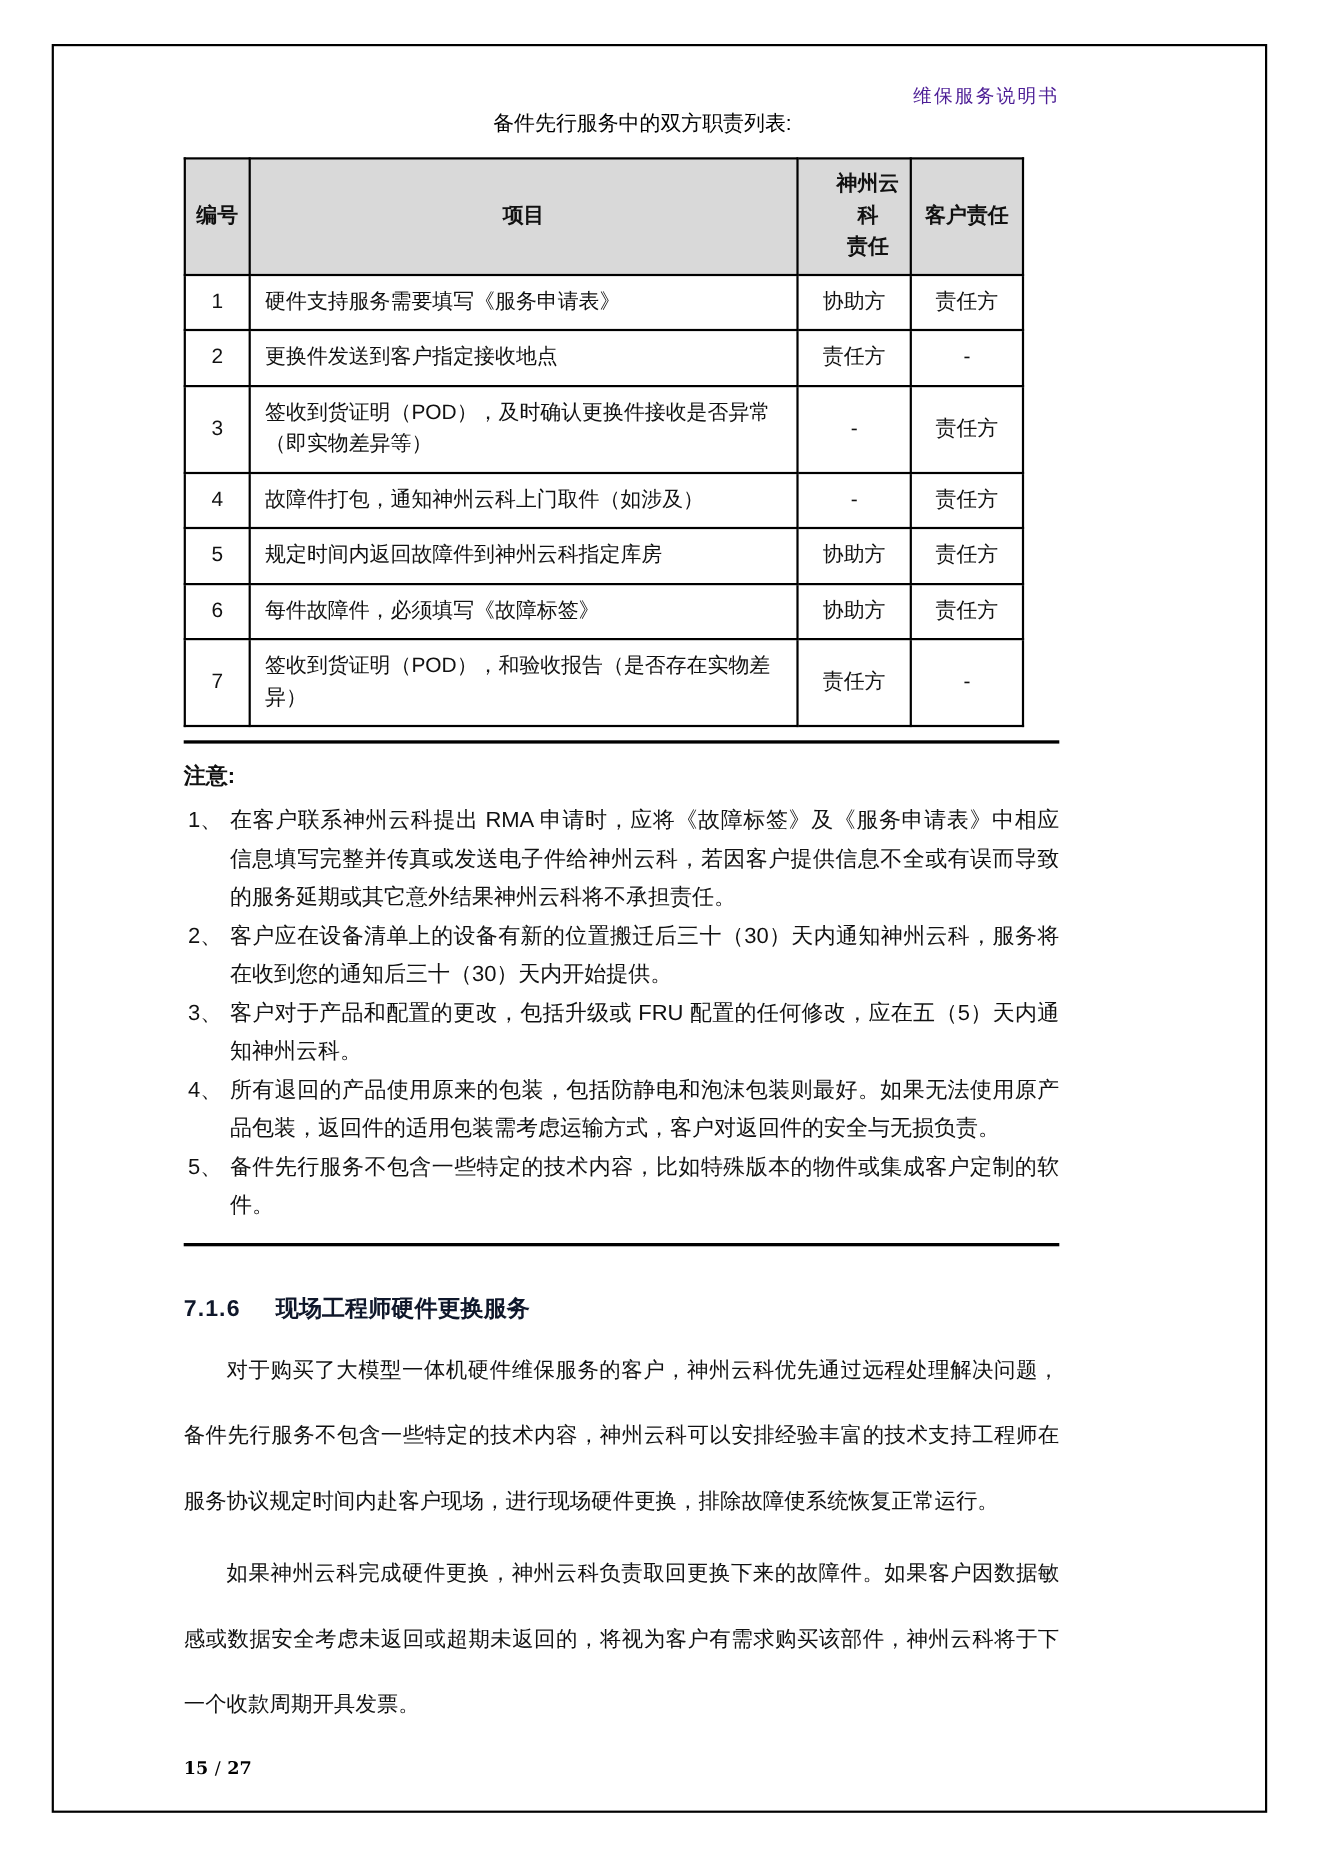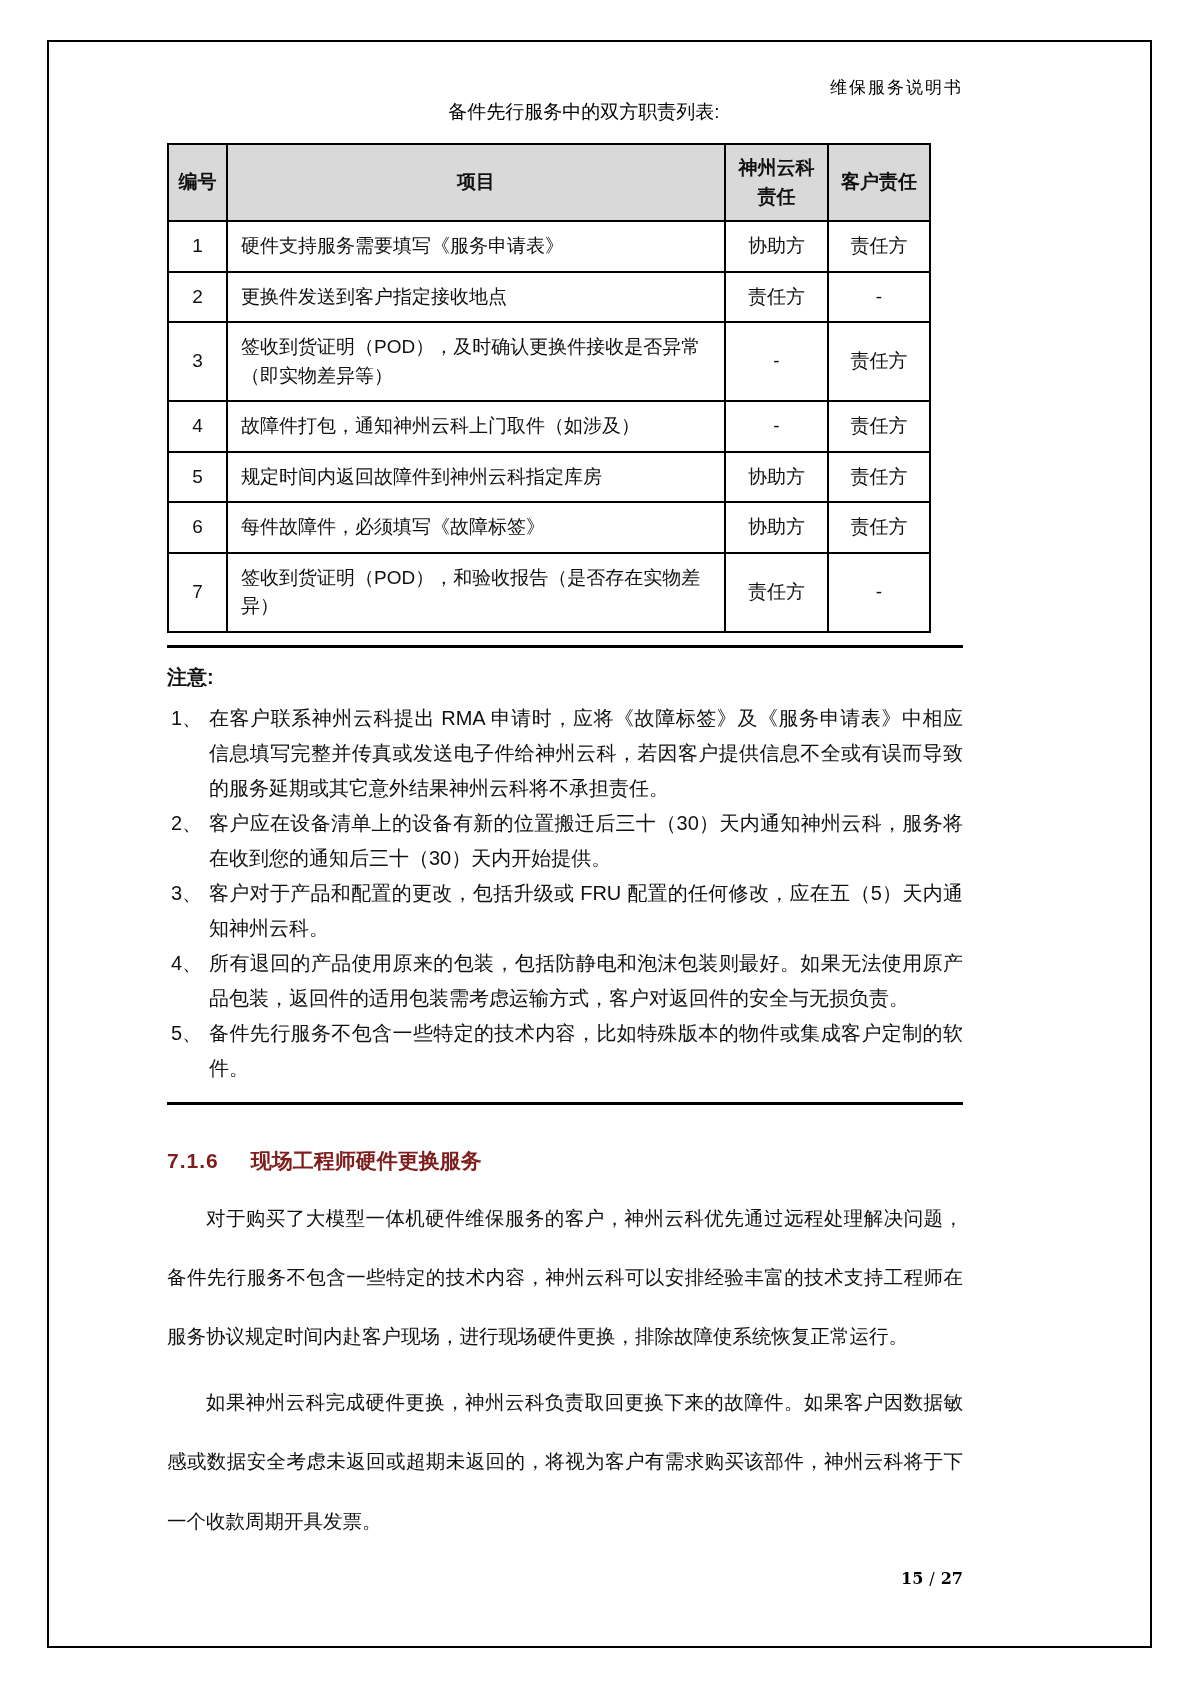--- a/index.html
+++ b/index.html
@@ -16,21 +16,21 @@
     background:#fff;
   }
   .content { padding:0 187px 0 118px; }
 
   .doc-header {
     padding-top:34px;
     text-align:right;
     font-family:"DejaVu Serif", serif;
     font-size:17px;
     letter-spacing:2px;
-    color:#000000;
+    color:#4c1d95;
   }
 
   .intro {
     font-size:19px;
     text-indent:2em;
     color:#000;
     text-align:center;
   }
 
   table.resp-table {
@@ -44,21 +44,21 @@
     border:2px solid #000;
     text-align:center;
     vertical-align:middle;
     line-height:1.5;
   }
   .resp-table th {
     background:#d9d9d9;
     font-weight:bold;
     padding:9px 4px;
   }
-  .resp-table th.wrap { white-space:pre-line; }
+  .resp-table th.wrap { white-space:pre-line;padding-left:29px; }
   .resp-table td { padding:10px 6px; }
   .resp-table td.item {
     text-align:left;
     padding-left:13px;
     padding-right:12px;
     border-radius:23px;
   }
 
   .notes {
     margin-top:12px;
@@ -69,36 +69,36 @@
   }
   .notes-title { font-weight:bold; margin:4px 0 10px 0; }
   .note-item { display:flex; line-height:1.75; text-align:justify; }
   .note-marker { flex:none; width:42px; padding-left:4px; }
   .note-text { flex:1; }
 
   .section-heading {
     margin-top:42px;
     font-size:21px;
     font-weight:bold;
-    color:#7f1d1d;
+    color:#0f172a;
   }
   .section-number { display:inline-block; margin-right:32px; letter-spacing:1px; }
 
   .body-paras { margin-top:14px; }
   .para {
     font-size:19.5px;
     line-height:3.05;
     text-align:justify;
     text-indent:2em;
   }
   .para + .para { margin-top:6px; }
 
   .page-footer {
     margin-top:18px;
-    text-align:right;
+    text-align:left;
     font-family:"DejaVu Serif", serif;
     font-size:16px;
     color:#000;
   }
   .page-footer .num { font-weight:bold; }
   .page-footer .sep { padding:0 6px; font-weight:normal; }
 </style>
 </head>
 <body>
 

